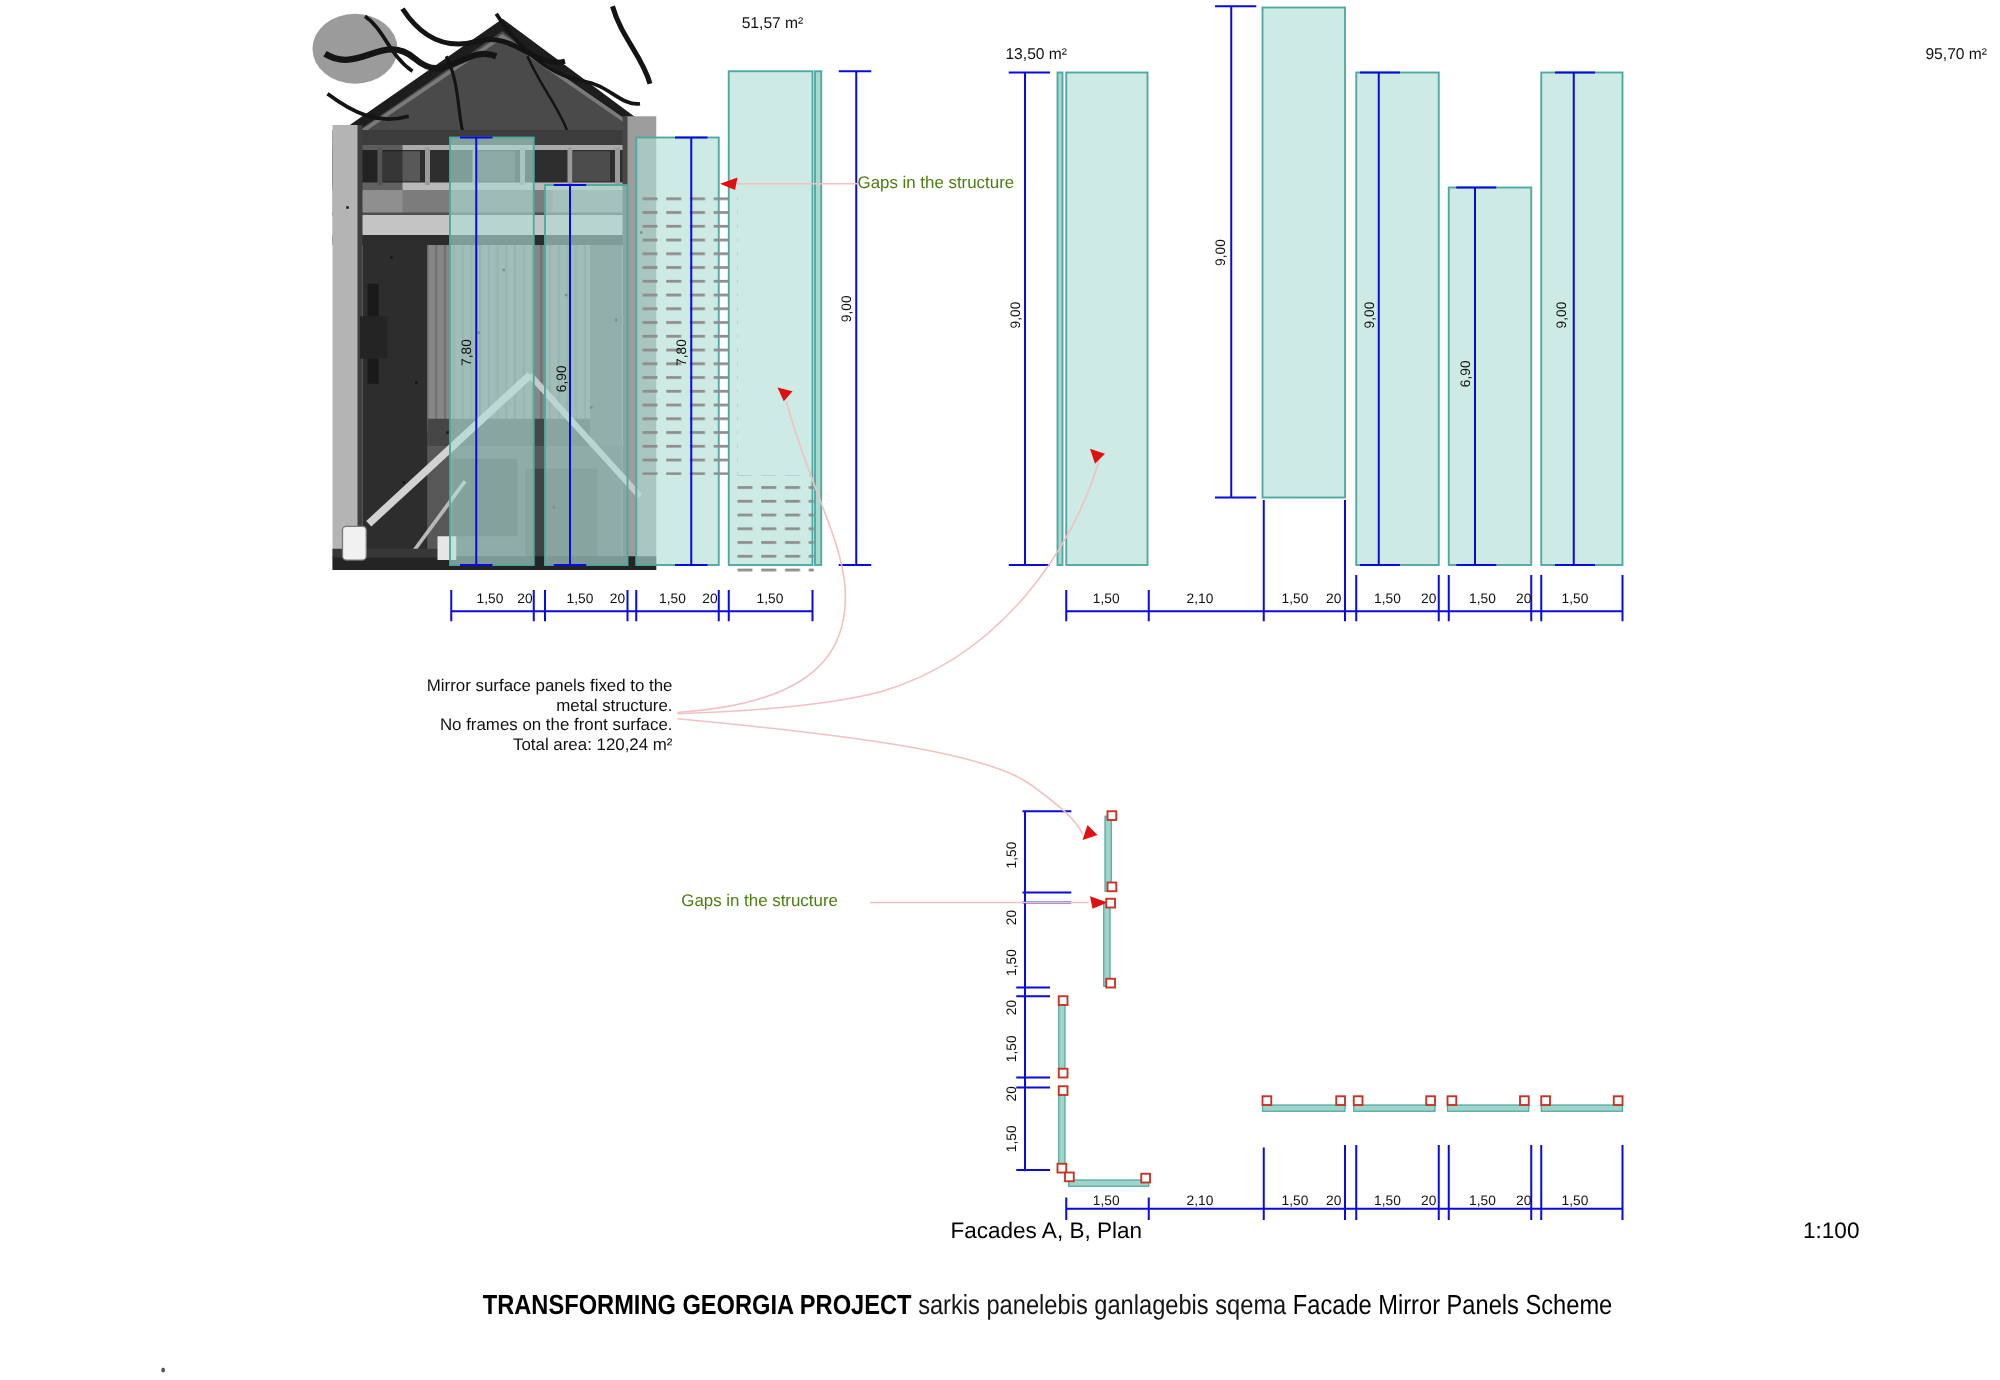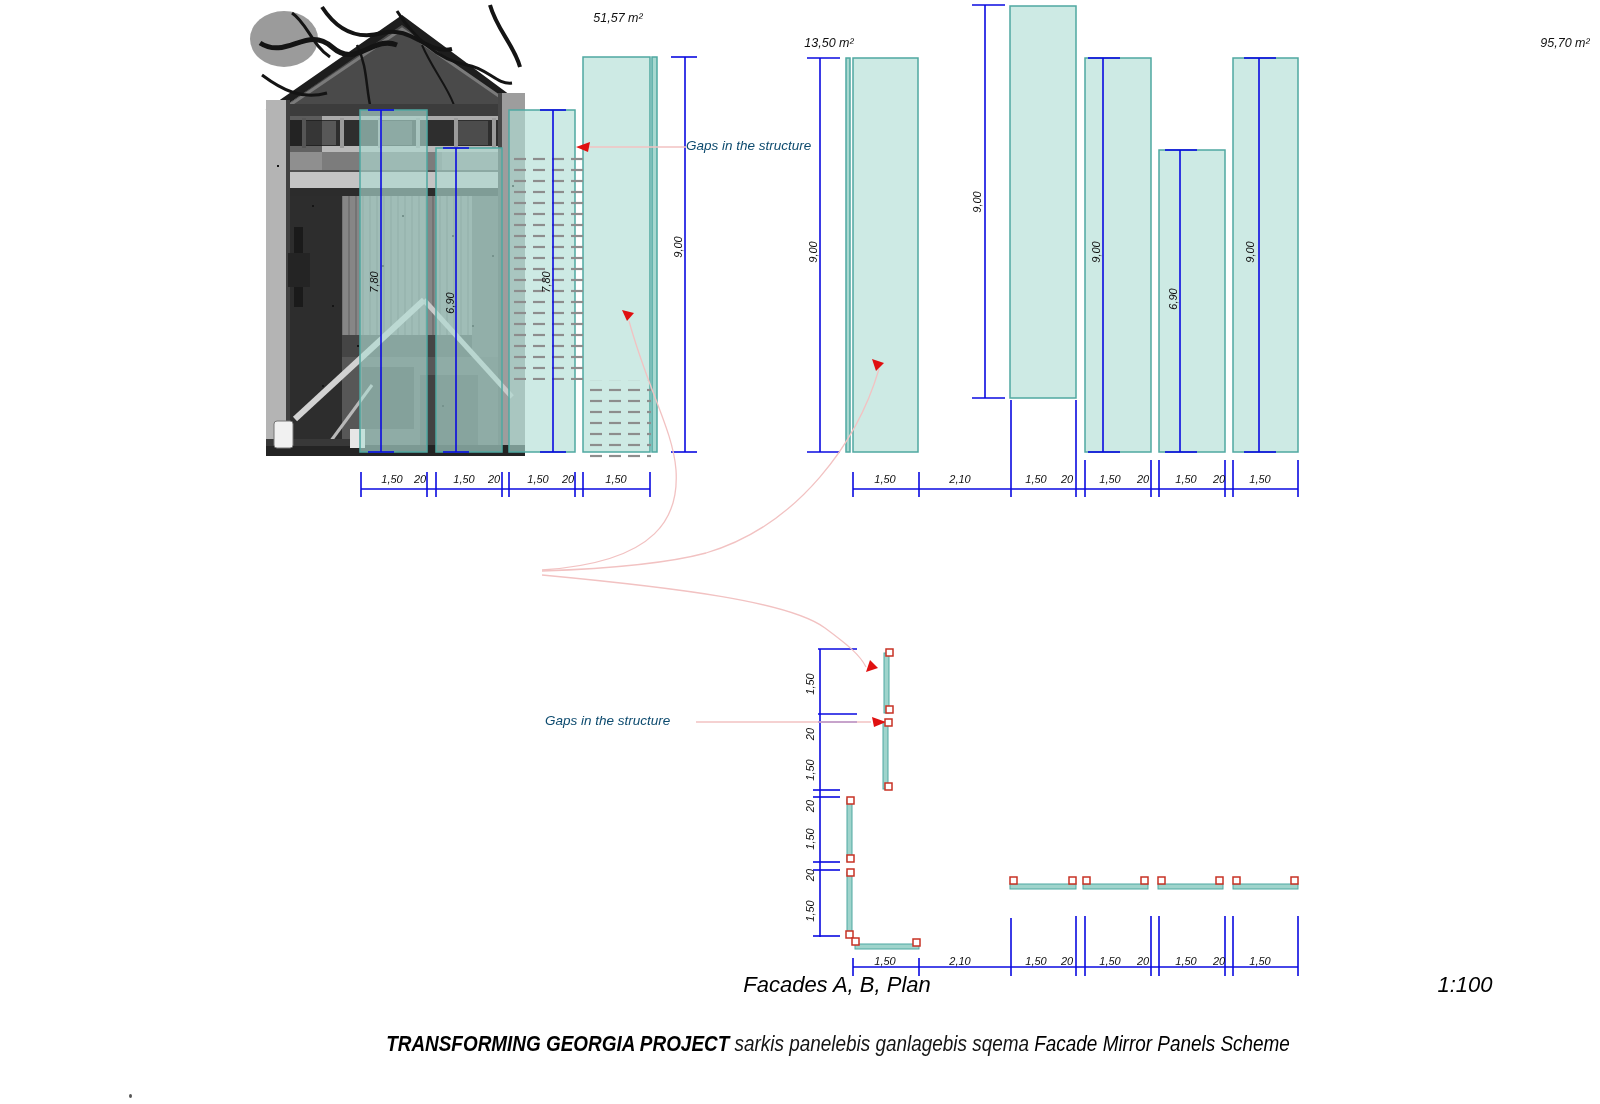--- a/index.html
+++ b/index.html
@@ -1,26 +1,26 @@
 <!DOCTYPE html>
 <html><head>
 <meta charset="utf-8">
 <style>
   html,body{margin:0;padding:0;background:#fff;}
   #page{position:relative;width:1600px;height:1104px;background:#fff;overflow:hidden;
-        font-family:"Liberation Sans", sans-serif;color:#000;font-style:italic;}
+        font-family:"Liberation Sans", sans-serif;color:#000;}
   #gfx{position:absolute;left:0;top:0;}
   .txt{position:absolute;white-space:nowrap;}
   .dimh{font-size:11px;color:#111;transform:translate(-50%,-50%);}
   .dimv{font-size:11px;color:#111;transform:translate(-50%,-50%) rotate(-90deg);}
   .area{font-size:12.5px;color:#111;transform:translate(-50%,-50%);}
-  .ann{font-size:13.5px;color:#0c4a6e;}
+  .ann{font-size:13.5px;color:#4d7c0f;}
   .note{position:absolute;right:1062px;top:541px;text-align:right;font-size:13.5px;
         line-height:15.5px;color:#111;}
-  .title{font-size:22px;transform:translate(-50%,-50%);}
+  .title{font-size:18px;transform:translate(-50%,-50%);}
   .caption{position:absolute;left:838px;top:1044px;transform:translate(-50%,-50%) scaleX(0.86);
            font-size:22px;white-space:nowrap;}
   .caption .b{font-weight:700;}
   .caption .l{font-weight:400;color:#141414;}
   .caption .r{font-weight:400;}
   .mark{position:absolute;left:129px;top:1094px;width:3px;height:4px;background:#555;border-radius:50%;}
 </style>
 </head>
 <body>
 
@@ -312,20 +312,26 @@
   <div class="txt dimh" style="left:1067px;top:961px">20</div>
   <div class="txt dimh" style="left:1110px;top:961px">1,50</div>
   <div class="txt dimh" style="left:1143px;top:961px">20</div>
   <div class="txt dimh" style="left:1186px;top:961px">1,50</div>
   <div class="txt dimh" style="left:1219px;top:961px">20</div>
   <div class="txt dimh" style="left:1260px;top:961px">1,50</div>
 
   <div class="txt ann" style="left:686px;top:138px">Gaps in the structure</div>
   <div class="txt ann" style="left:545px;top:713px">Gaps in the structure</div>
 
+  <div class="note">
+    <div>Mirror surface panels fixed to the</div>
+    <div>metal structure.</div>
+    <div>No frames on the front surface.</div>
+    <div>Total area: 120,24 m²</div>
+  </div>
 
   <div class="txt title" style="left:837px;top:985px">Facades A, B, Plan</div>
   <div class="txt title" style="left:1465px;top:985px">1:100</div>
 
   <div class="caption">
     <span class="b">TRANSFORMING GEORGIA PROJECT</span>
     <span class="l">sarkis panelebis ganlagebis sqema</span>
     <span class="r">Facade Mirror Panels Scheme</span>
   </div>
 

